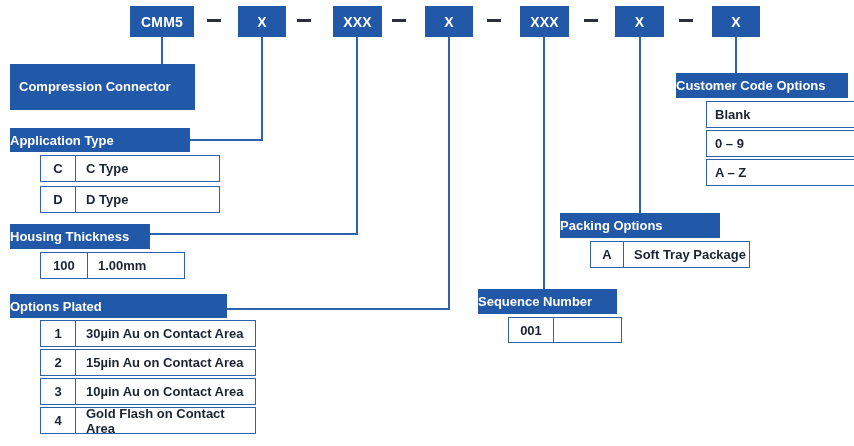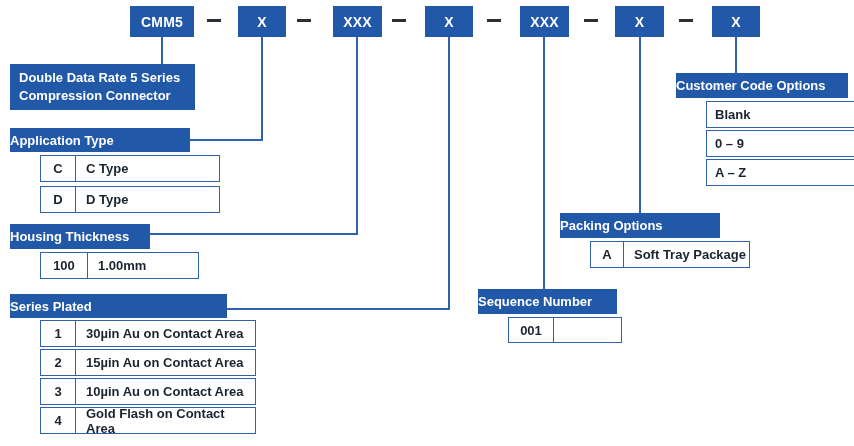--- a/index.html
+++ b/index.html
@@ -65,41 +65,40 @@
   <div class="hl" style="left:150px;top:233px;width:208px;"></div>
 
   <div class="vl" style="left:448px;top:37px;height:273px;"></div>
   <div class="hl" style="left:227px;top:308px;width:223px;"></div>
 
   <div class="vl" style="left:543px;top:37px;height:252px;"></div>
   <div class="vl" style="left:639px;top:37px;height:176px;"></div>
   <div class="vl" style="left:735px;top:37px;height:36px;"></div>
 
   <div class="desc-box">
-    <span>Double Data Rate 5 Series</span>
     <span>Compression Connector</span>
   </div>
 
   <div class="hdr" style="left:10px;top:128px;width:180px;height:24px;">Application Type</div>
   <div class="row" style="left:10px;top:155px;width:180px;height:27px;">
     <div class="c1" style="width:35px;">C</div>
     <div class="c2">C Type</div>
   </div>
   <div class="row" style="left:10px;top:186px;width:180px;height:27px;">
     <div class="c1" style="width:35px;">D</div>
     <div class="c2">D Type</div>
   </div>
 
   <div class="hdr" style="left:10px;top:224px;width:140px;height:25px;">Housing Thickness</div>
-  <div class="row" style="left:10px;top:252px;width:159px;height:27px;">
+  <div class="row" style="left:10px;top:252px;width:145px;height:27px;">
     <div class="c1" style="width:47px;">100</div>
     <div class="c2">1.00mm</div>
   </div>
 
-  <div class="hdr" style="left:10px;top:294px;width:217px;height:24px;">Series Plated</div>
+  <div class="hdr" style="left:10px;top:294px;width:217px;height:24px;">Options Plated</div>
   <div class="row" style="left:10px;top:320px;width:216px;height:27px;">
     <div class="c1" style="width:35px;">1</div>
     <div class="c2">30µin Au on Contact Area</div>
   </div>
   <div class="row" style="left:10px;top:349px;width:216px;height:27px;">
     <div class="c1" style="width:35px;">2</div>
     <div class="c2">15µin Au on Contact Area</div>
   </div>
   <div class="row" style="left:10px;top:378px;width:216px;height:27px;">
     <div class="c1" style="width:35px;">3</div>

